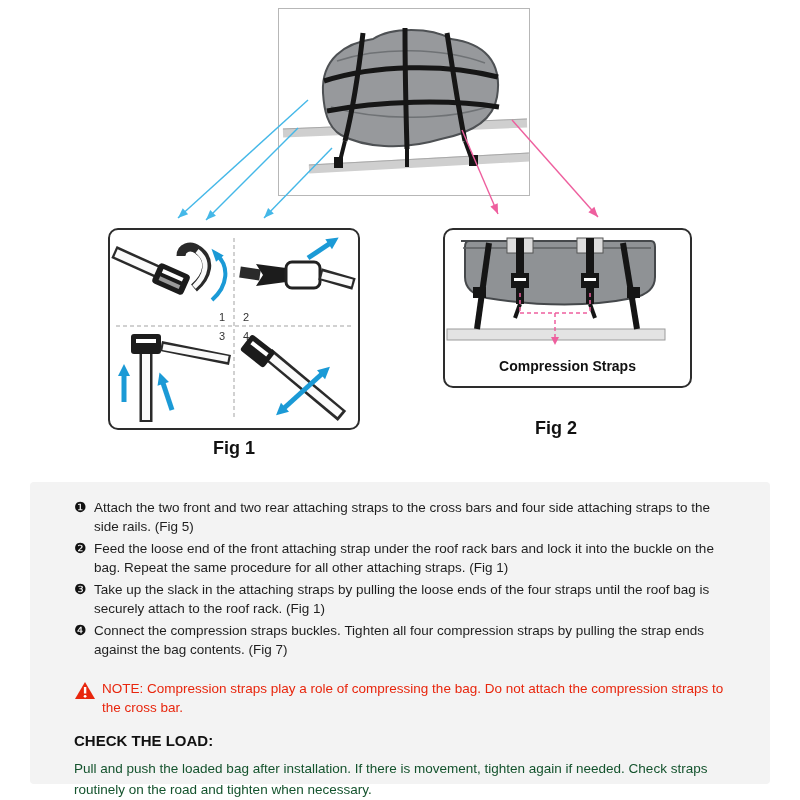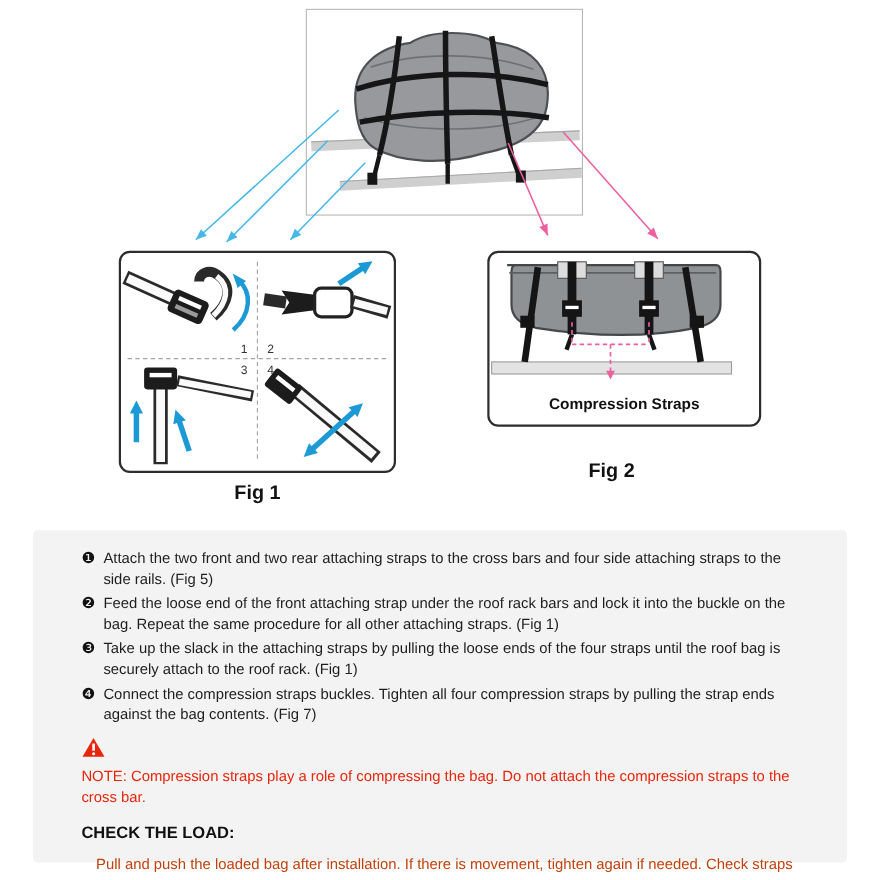--- a/index.html
+++ b/index.html
@@ -32,26 +32,26 @@
 
   .panel {
     left: 30px; top: 482px; width: 740px; height: 302px;
     background: #f3f3f3; border-radius: 4px;
     padding: 16px 36px 0 44px;
   }
   .step { display: flex; margin-bottom: 3px; }
   .bullet { flex: 0 0 20px; width: 20px; font-size: 14px; color: #111; line-height: 19px; }
   .step-text { font-size: 13.5px; line-height: 19px; color: #1e1e1e; }
 
-  .note { display: flex; margin-top: 9px; flex-direction: column; }
+  .note { display: flex; margin-top: 20px; }
   .warn-icon { flex: 0 0 28px; padding-top: 2px; }
   .note-text { font-size: 13.5px; line-height: 19px; color: #e8260d; }
 
   .check-heading { margin-top: 15px; font-size: 15px; font-weight: bold; color: #111; }
-  .check-text { margin-top: 9px; font-size: 13.5px; line-height: 21px; color: #c2410c; text-align: center; }
+  .check-text { margin-top: 9px; font-size: 13.5px; line-height: 21px; color: #14532d; }
 
   .dash { stroke: #a3a3a3; stroke-width: 1; stroke-dasharray: 4 3; }
   .num { font-size: 11px; fill: #333; font-family: "Liberation Sans", sans-serif; }
 </style>
 </head>
 <body>
 
 <div class="page">
 
   <div class="abs main-illus">

